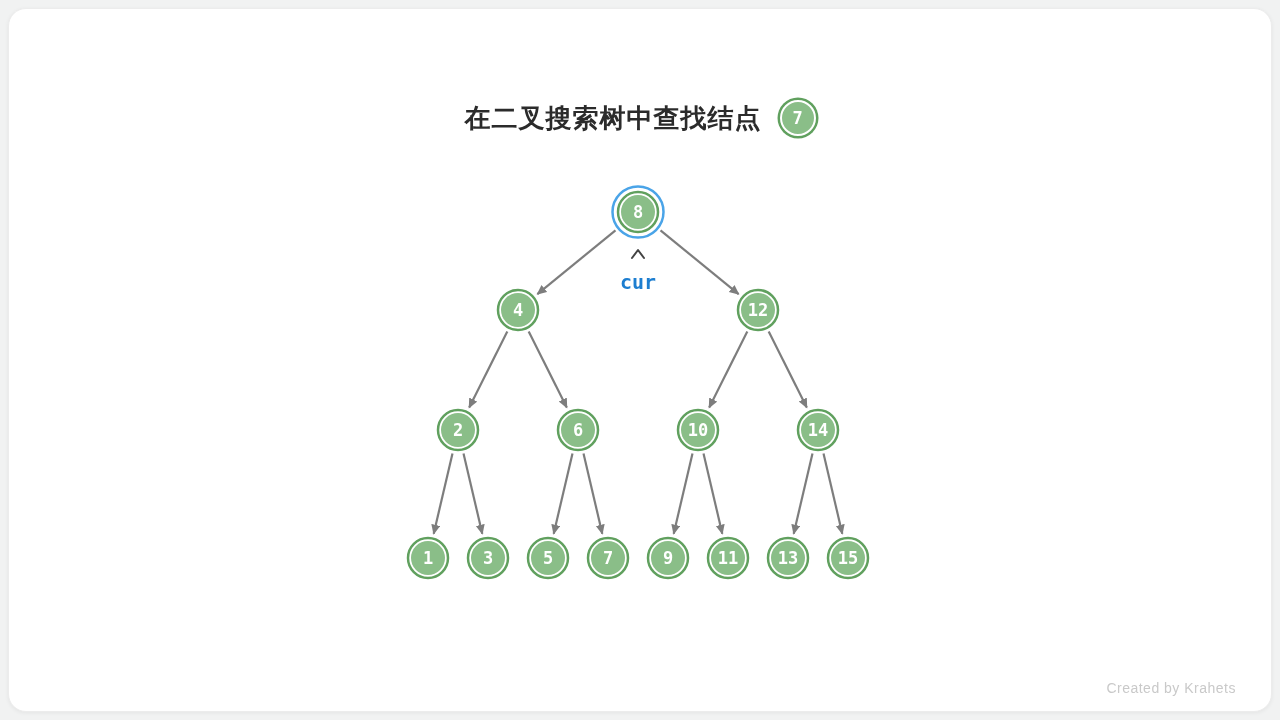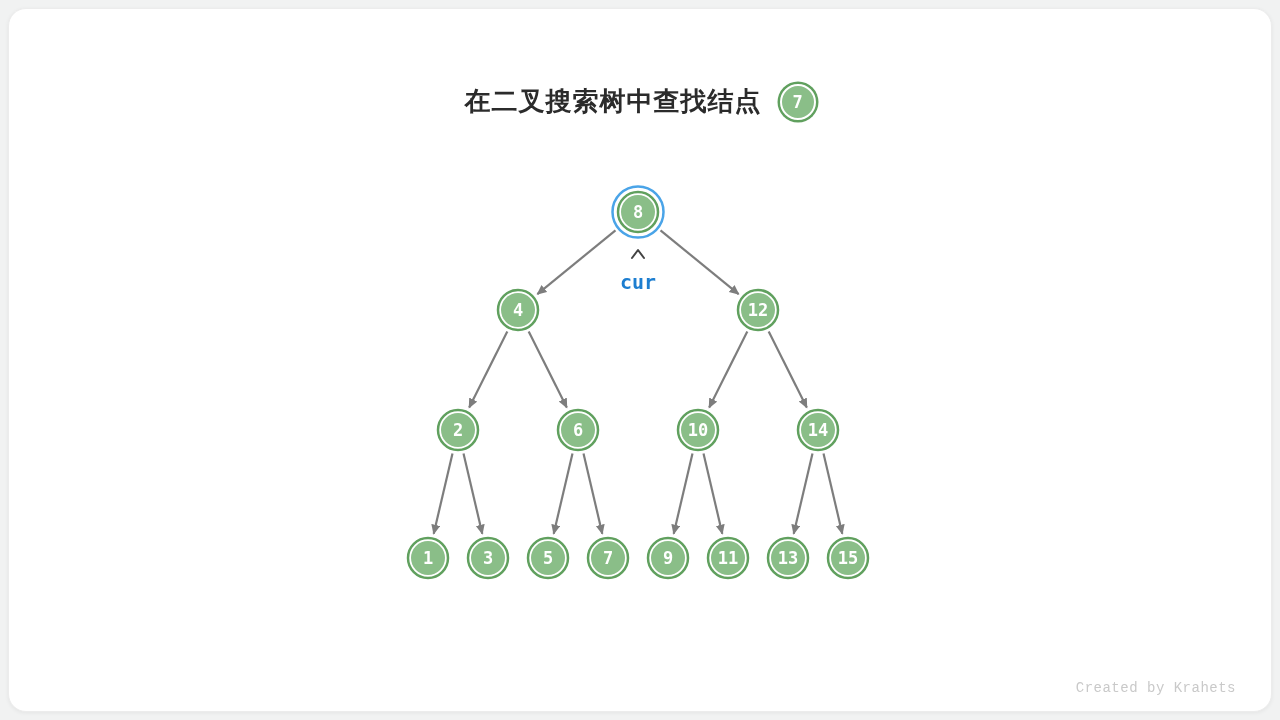--- a/index.html
+++ b/index.html
@@ -18,21 +18,21 @@
     border-radius: 18px;
     border: 1px solid #ececec;
     box-shadow: 0 1px 4px rgba(0,0,0,0.06);
   }
   .title-row {
     position: absolute;
     left: 0; right: 0; top: 84px;
     height: 52px;
     display: flex;
     justify-content: center;
-    align-items: flex-start;
+    align-items: flex-end;
     gap: 18px;
     z-index: 2;
   }
   .title-text {
     font-size: 26px;
     font-weight: bold;
     color: var(--title-text, #2b2b2b);
     letter-spacing: 1px;
   }
   .badge {
@@ -53,21 +53,21 @@
   #tree-svg {
     position: absolute;
     inset: 0;
     z-index: 1;
   }
   .watermark {
     position: absolute;
     right: 44px;
     bottom: 24px;
     z-index: 2;
-    font-family: Liberation Mono, monospace;
+    font-family: Liberation Sans, sans-serif;
     font-size: 14px;
     color: var(--watermark-text, #c9c9c9);
     letter-spacing: 0.5px;
   }
 </style>
 </head>
 <body>
 
 <div class="page">
   <div class="card"></div>

